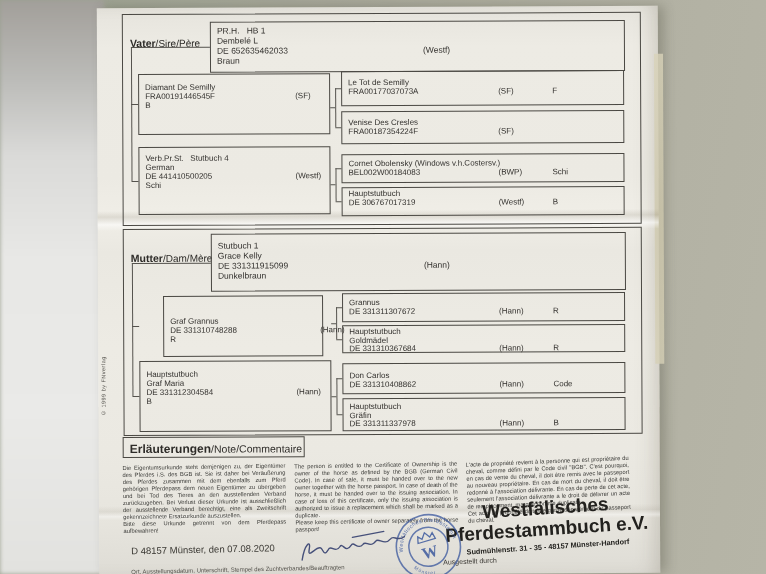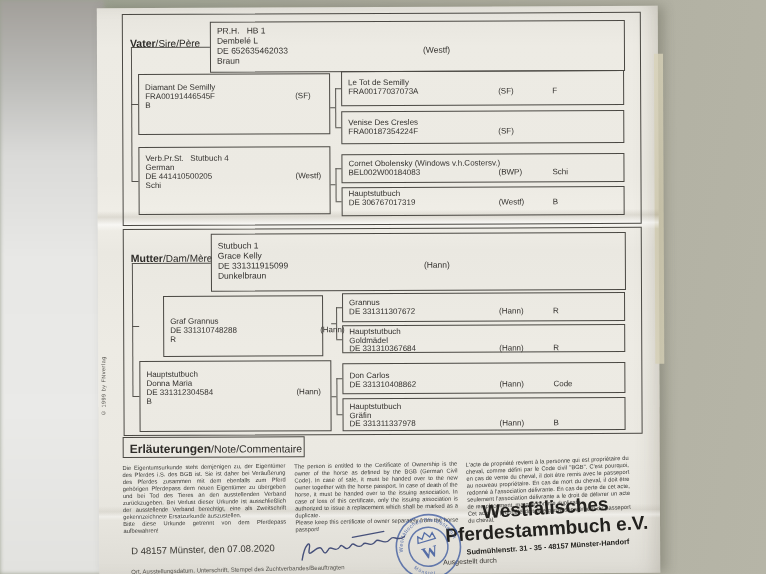--- a/index.html
+++ b/index.html
@@ -140,21 +140,21 @@
       </div>
 
       <div class="bx" style="left:15px;top:66px;width:160px;height:61px;padding-top:20px;margin-left:24px;">
         <div class="line">Graf Grannus</div>
         <div class="line"><span>DE 331310748288</span><span class="breed">(Hann)</span></div>
         <div class="line">R</div>
       </div>
 
       <div class="bx" style="left:15px;top:131px;width:192px;height:71px;padding-top:8px;">
         <div class="line">Hauptstutbuch</div>
-        <div class="line">Donna Maria</div>
+        <div class="line">Graf Maria</div>
         <div class="line"><span>DE 331312304584</span><span class="breed">(Hann)</span></div>
         <div class="line">B</div>
       </div>
 
       <div class="bx" style="left:218px;top:64px;width:283px;height:29px;padding-top:4px;">
         <div class="line">Grannus</div>
         <div class="line"><span>DE 331311307672</span><span class="breed">(Hann)</span><span class="mark">R</span></div>
       </div>
       <div class="bx" style="left:218px;top:96px;width:283px;height:28px;padding-top:2px;">
         <div class="line" style="line-height:8.5px">Hauptstutbuch</div>

